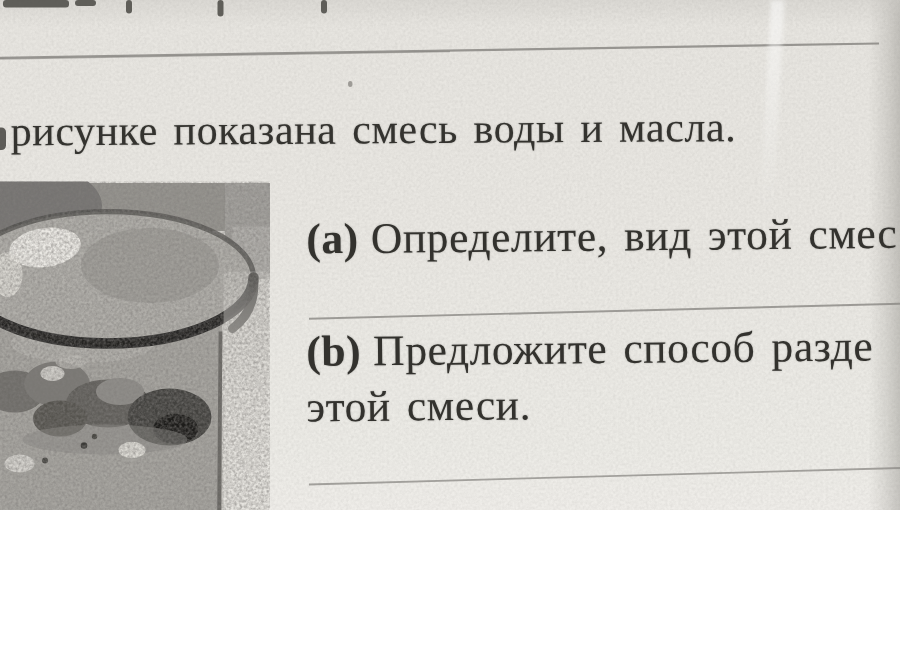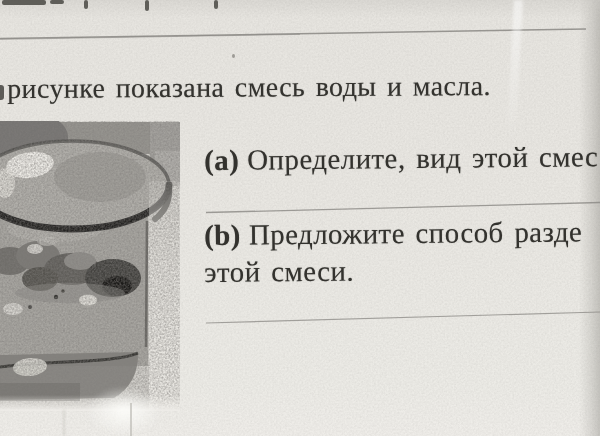--- a/index.html
+++ b/index.html
@@ -1,17 +1,17 @@
 <!DOCTYPE html>
 <html><head>
 <meta charset="utf-8">
 <style>
   html,body{margin:0;padding:0;}
   body{width:600px;height:436px;overflow:hidden;font-family:"Liberation Serif","DejaVu Serif",serif;}
-  #page{position:relative;width:600px;height:436px;overflow:hidden;
+  #page{position:relative;width:600px;height:340px;overflow:hidden;
         background:
           linear-gradient(180deg, rgba(205,203,198,.45) 0px, rgba(205,203,198,0) 18px),
           linear-gradient(90deg, rgba(0,0,0,0) 0 96.5%, rgba(110,108,102,.16) 98.5%, rgba(104,102,96,.30) 100%),
           linear-gradient(180deg,#e7e5e0 0%,#e9e7e2 45%,#ecebe6 88%,#efede9 100%);}
   
   #overlay-svg{position:absolute;left:0;top:0;pointer-events:none;}
   
   .frag{position:absolute;background:#45443f;opacity:.82;border-radius:2px;filter:blur(.4px);}
   
   .intro{position:absolute;left:7px;top:72px;font-size:28px;line-height:34px;color:#34332f;

